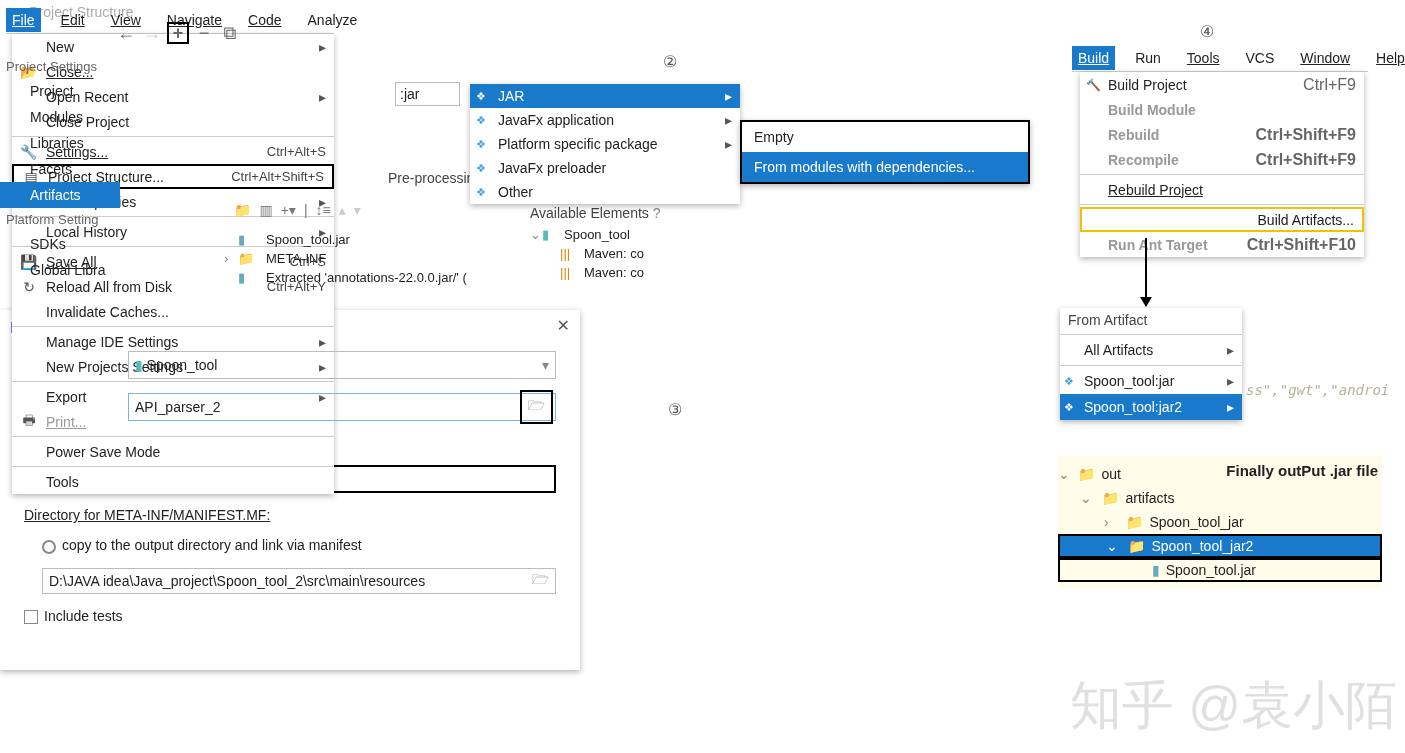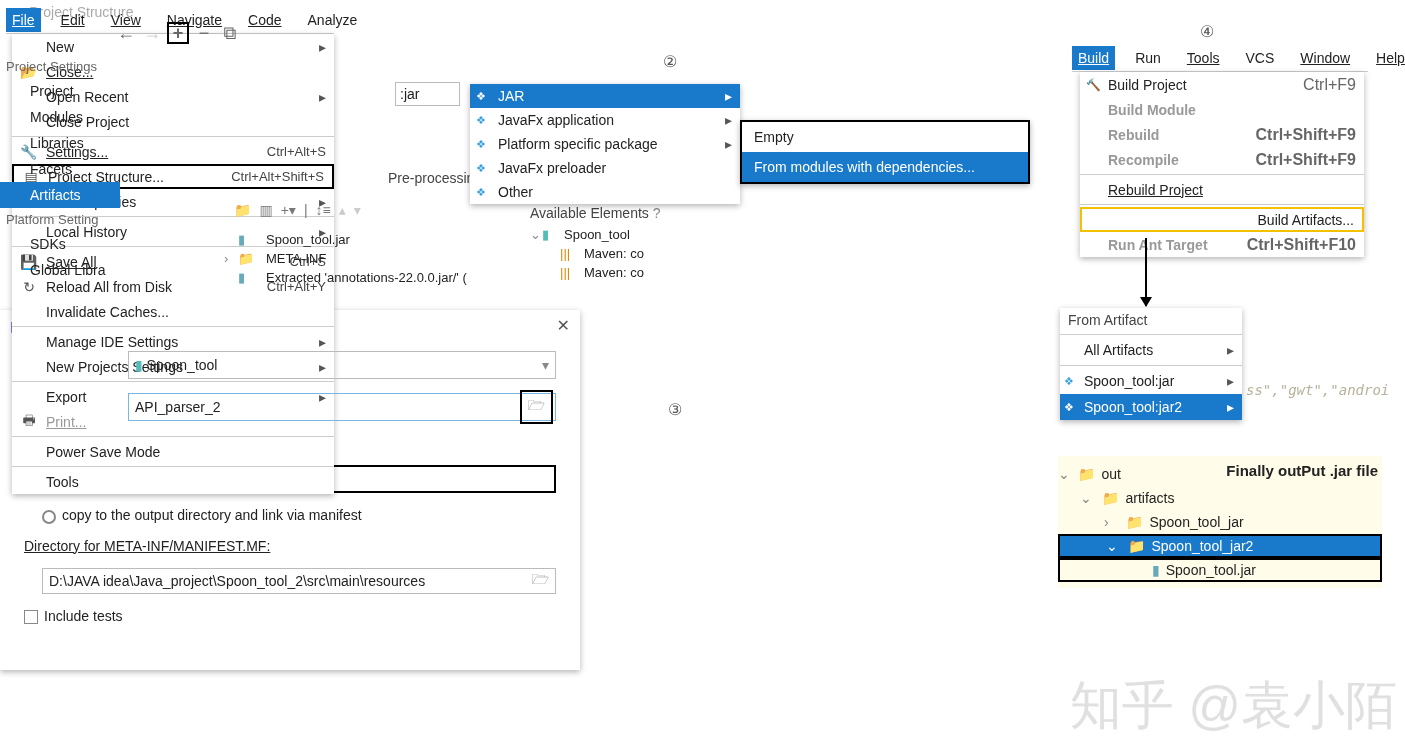--- a/index.html
+++ b/index.html
@@ -306,22 +306,22 @@
     </div>
     <div class="frow">
       <label>Main Class:</label>
       <div class="finput" style="border-color:#7ab6e0">
           <span>API_parser_2</span>
           <span class="end black-box" style="padding:3px 6px;margin-right:-4px">🗁</span>
         </div>
     </div>
     <div>JAR files from libraries</div>
     <div style="margin-left:18px" class="black-box"><span style="padding:4px 8px; display:inline-block"><span class="radio sel"></span><span class="u">extract to the target JAR</span></span></div>
+    <div><span class="u">Directory for META-INF/MANIFEST.MF:</span></div>
     <div style="margin-left:18px"><span class="radio"></span><span>copy to the output directory and link via manifest</span></div>
-    <div><span class="u">Directory for META-INF/MANIFEST.MF:</span></div>
     <div class="finput" style="margin-left:18px;">
         <span>D:\JAVA idea\Java_project\Spoon_tool_2\src\main\resources</span>
         <span class="end">🗁</span>
       </div>
     <div><span class="checkbox"></span><span>Include tests</span></div>
   </div>
 </div>
 
 <div class="bg1">  /</div>
 <div class="bg3">ss","gwt","androi</div>

